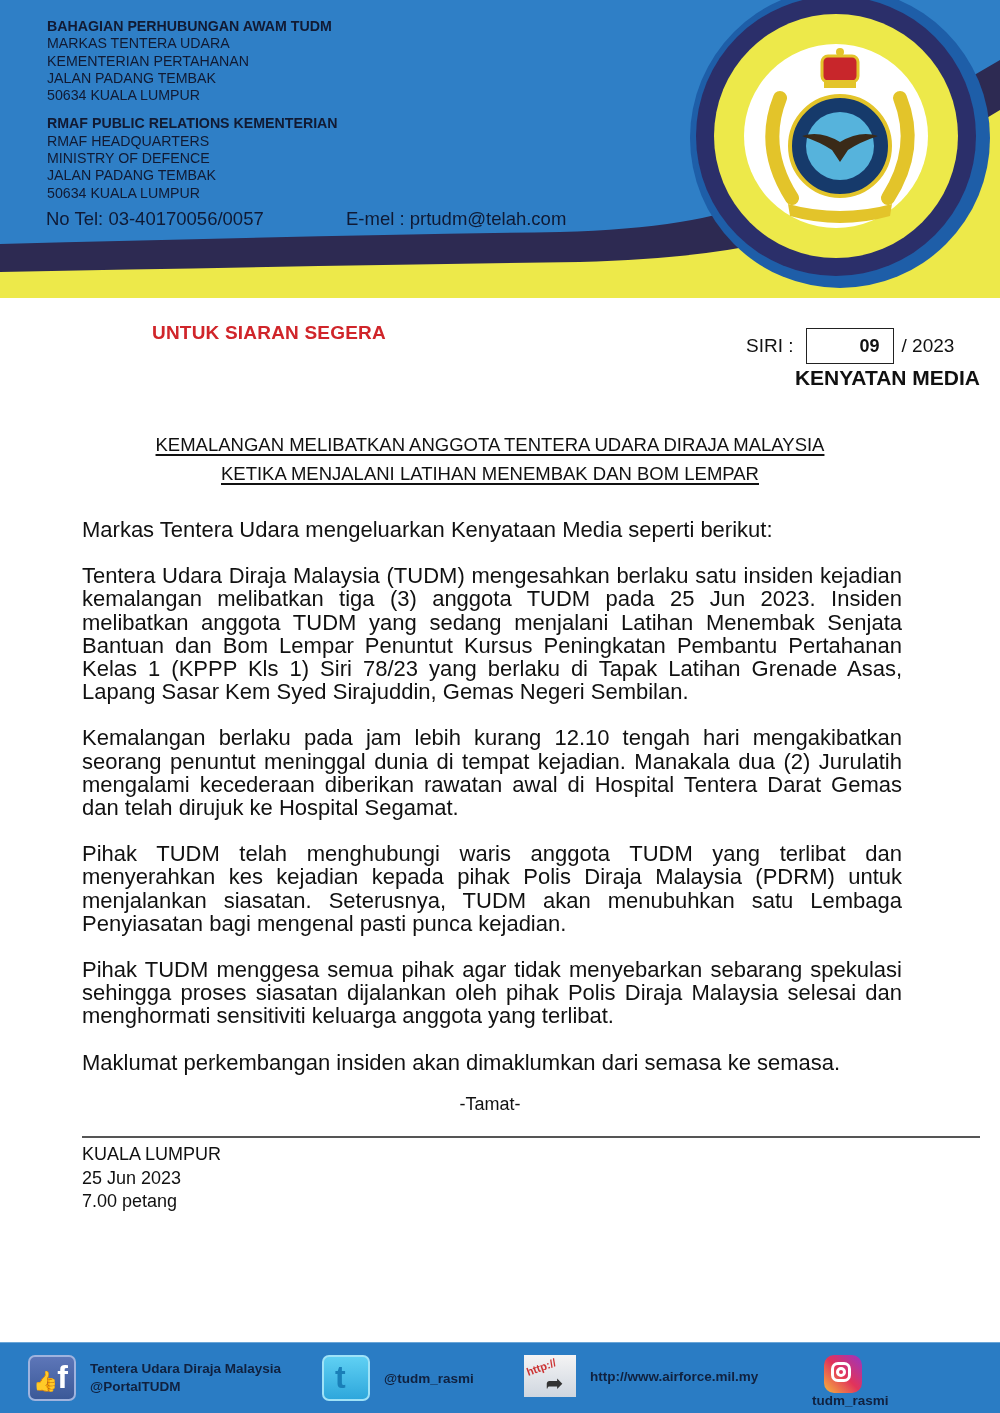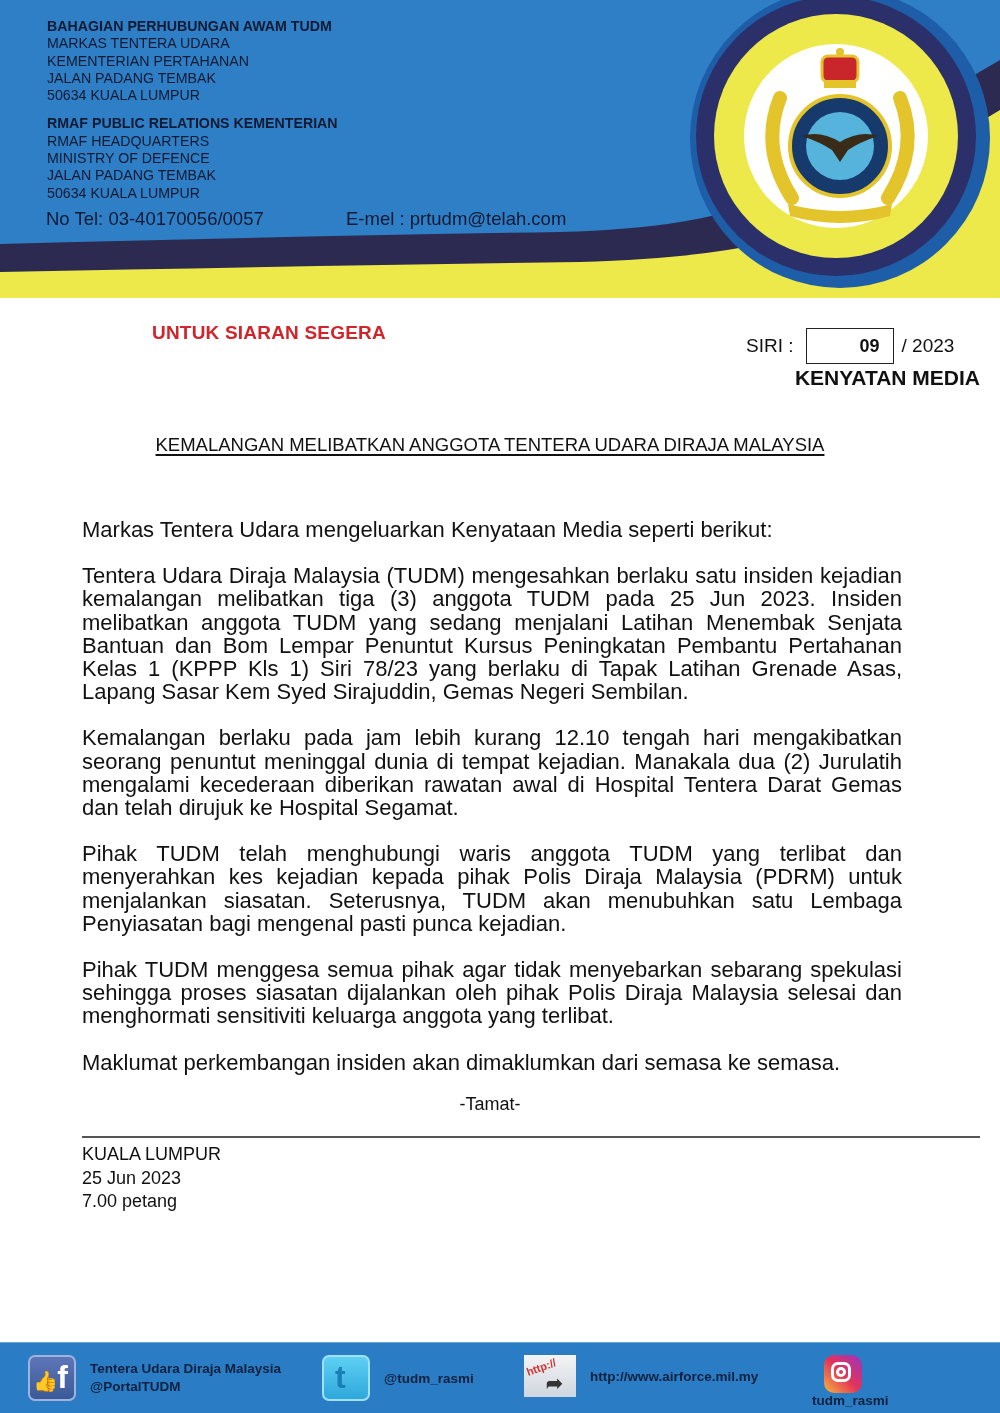--- a/index.html
+++ b/index.html
@@ -94,20 +94,21 @@
 <div class="urgent">UNTUK SIARAN SEGERA</div>
 <div class="siri">
   <span>SIRI :</span>
   <span class="box">09</span>
   <span>/ 2023</span>
 </div>
 
 <div class="title">KENYATAN MEDIA</div>
 <div class="subject">
   <div><span>KEMALANGAN MELIBATKAN ANGGOTA TENTERA UDARA DIRAJA MALAYSIA</span></div>
+  <div><span>KETIKA MENJALANI LATIHAN MENEMBAK DAN BOM LEMPAR</span></div>
 </div>
 
 <div class="body">
   <p>Markas Tentera Udara mengeluarkan Kenyataan Media seperti berikut:</p>
   <p>Tentera Udara Diraja Malaysia (TUDM) mengesahkan berlaku satu insiden kejadian kemalangan melibatkan tiga (3) anggota TUDM pada 25 Jun 2023. Insiden melibatkan anggota TUDM yang sedang menjalani Latihan Menembak Senjata Bantuan dan Bom Lempar Penuntut Kursus Peningkatan Pembantu Pertahanan Kelas 1 (KPPP Kls 1) Siri 78/23 yang berlaku di Tapak Latihan Grenade Asas, Lapang Sasar Kem Syed Sirajuddin, Gemas Negeri Sembilan.</p>
   <p>Kemalangan berlaku pada jam lebih kurang 12.10 tengah hari mengakibatkan seorang penuntut meninggal dunia di tempat kejadian. Manakala dua (2) Jurulatih mengalami kecederaan diberikan rawatan awal di Hospital Tentera Darat Gemas dan telah dirujuk ke Hospital Segamat.</p>
   <p>Pihak TUDM telah menghubungi waris anggota TUDM yang terlibat dan menyerahkan kes kejadian kepada pihak Polis Diraja Malaysia (PDRM) untuk menjalankan siasatan. Seterusnya, TUDM akan menubuhkan satu Lembaga Penyiasatan bagi mengenal pasti punca kejadian.</p>
   <p>Pihak TUDM menggesa semua pihak agar tidak menyebarkan sebarang spekulasi sehingga proses siasatan dijalankan oleh pihak Polis Diraja Malaysia selesai dan menghormati sensitiviti keluarga anggota yang terlibat.</p>
   <p>Maklumat perkembangan insiden akan dimaklumkan dari semasa ke semasa.</p>
 </div>

